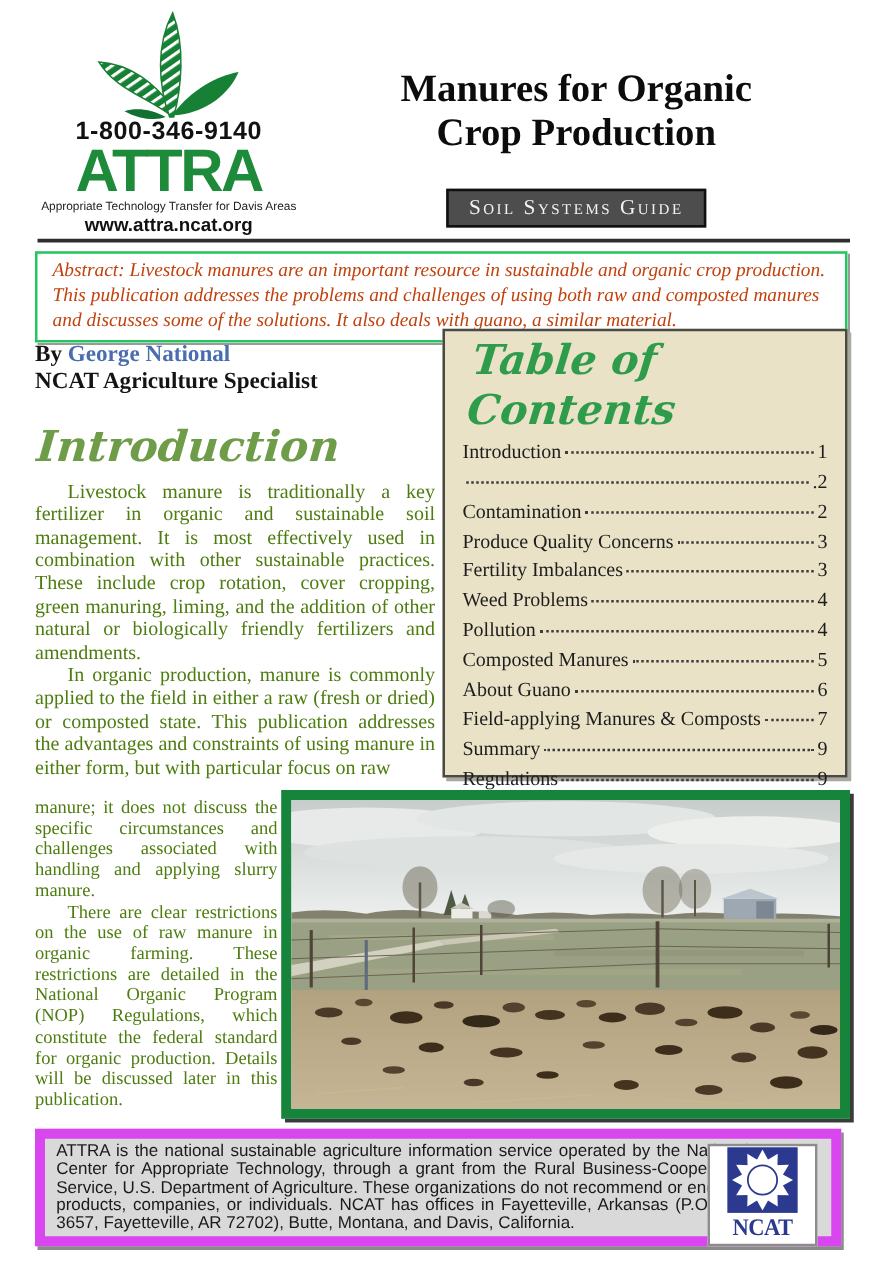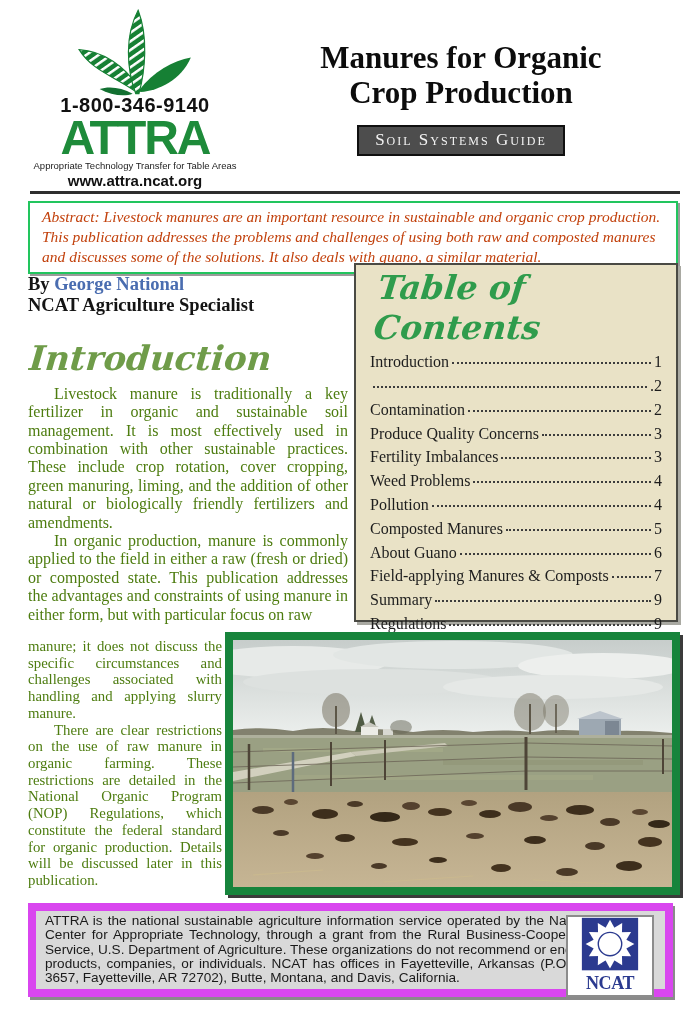--- a/index.html
+++ b/index.html
@@ -14,21 +14,21 @@
 
   
   .logo-block{position:absolute;left:30px;top:6px;width:210px;text-align:center;}
   .leaf-svg{display:block;width:118px;height:92px;margin:0 auto -3px;}
   .phone{font:bold 20px/1.05 "Liberation Sans",sans-serif;color:#111;letter-spacing:.5px;}
   .attra-word{font:bold 48px/.92 "Liberation Sans",sans-serif;color:var(--attra-green);letter-spacing:-2px;}
   .tagline{font:9.5px/1.25 "Liberation Sans",sans-serif;color:#222;white-space:nowrap;}
   .website{display:block;font:bold 15px/1.15 "Liberation Sans",sans-serif;color:#111;text-decoration:none;}
 
   .title-block{position:absolute;left:255px;top:40px;width:412px;text-align:center;}
-  .doc-title{margin:0;font:bold 31px/1.13 "Liberation Serif",serif;color:#0c0c0c;}
+  .doc-title{margin:13px;font:bold 31px/1.13 "Liberation Serif",serif;color:#0c0c0c;}
   .badge{display:inline-block;margin-top:15px;background:var(--badge-bg);color:#f3f3f3;
          border:2px solid #101010;padding:4px 16px;font:17px/1.1 "Liberation Serif",serif;
          font-variant:small-caps;letter-spacing:2px;}
 
   .rule{position:absolute;left:30px;top:191px;width:650px;height:3px;background:#2e2e2e;}
 
   
   .abstract{position:absolute;left:28px;top:201px;width:650px;padding:4px 12px 5px;
             border:2px solid #22c55e;box-shadow:2px 2px 0 #9a9a9a;
             font:italic 15.5px/1.3 "Liberation Serif",serif;color:#c2410c;}
@@ -90,21 +90,21 @@
             <rect width="9" height="3.2" fill="#fff"></rect>
           </pattern>
         </defs>
         <path d="M80,104 C98,80 124,66 146,62 C134,90 106,104 82,106 Z" fill="#168034"></path>
         <path d="M72,108 C58,100 42,98 30,102 C44,110 62,112 72,108 Z" fill="#127031"></path>
         <path d="M74,104 C48,86 20,78 4,52 C36,54 62,74 78,98 Z" fill="url(#lstripe)" stroke="#168034" stroke-width="1.5"></path>
         <path d="M76,108 C64,76 62,34 79,2 C92,36 88,78 80,108 Z" fill="url(#lstripe)" stroke="#168034" stroke-width="1.5"></path>
       </svg>
       <div class="phone">1-800-346-9140</div>
       <div class="attra-word">ATTRA</div>
-      <div class="tagline">Appropriate Technology Transfer for Table Areas</div>
+      <div class="tagline">Appropriate Technology Transfer for Davis Areas</div>
       <a class="website" href="#">www.attra.ncat.org</a>
     </div>
     <div class="title-block">
       <h1 class="doc-title"><span>Manures for Organic</span><br><span>Crop Production</span></h1>
       <div class="badge">Soil Systems Guide</div>
     </div>
   </header>
 
   <div class="rule"></div>
 

